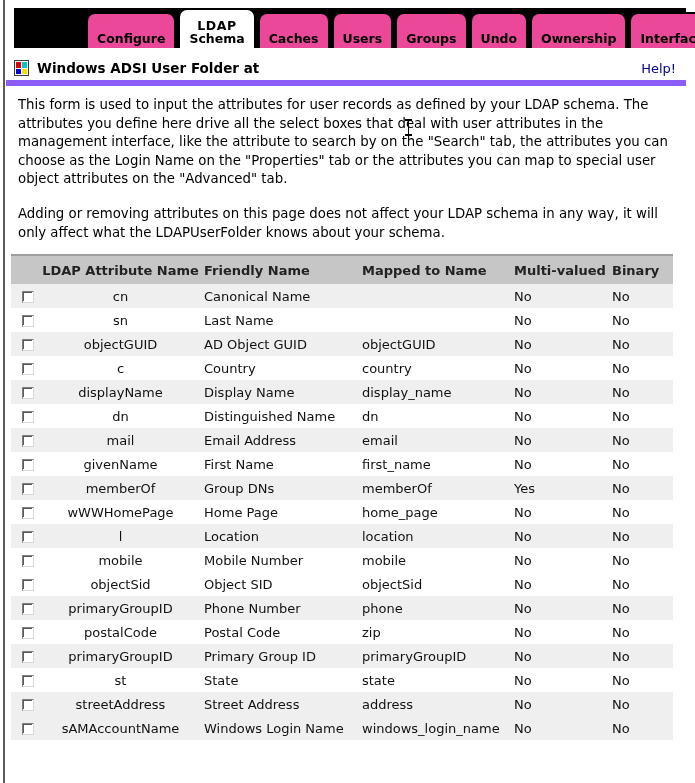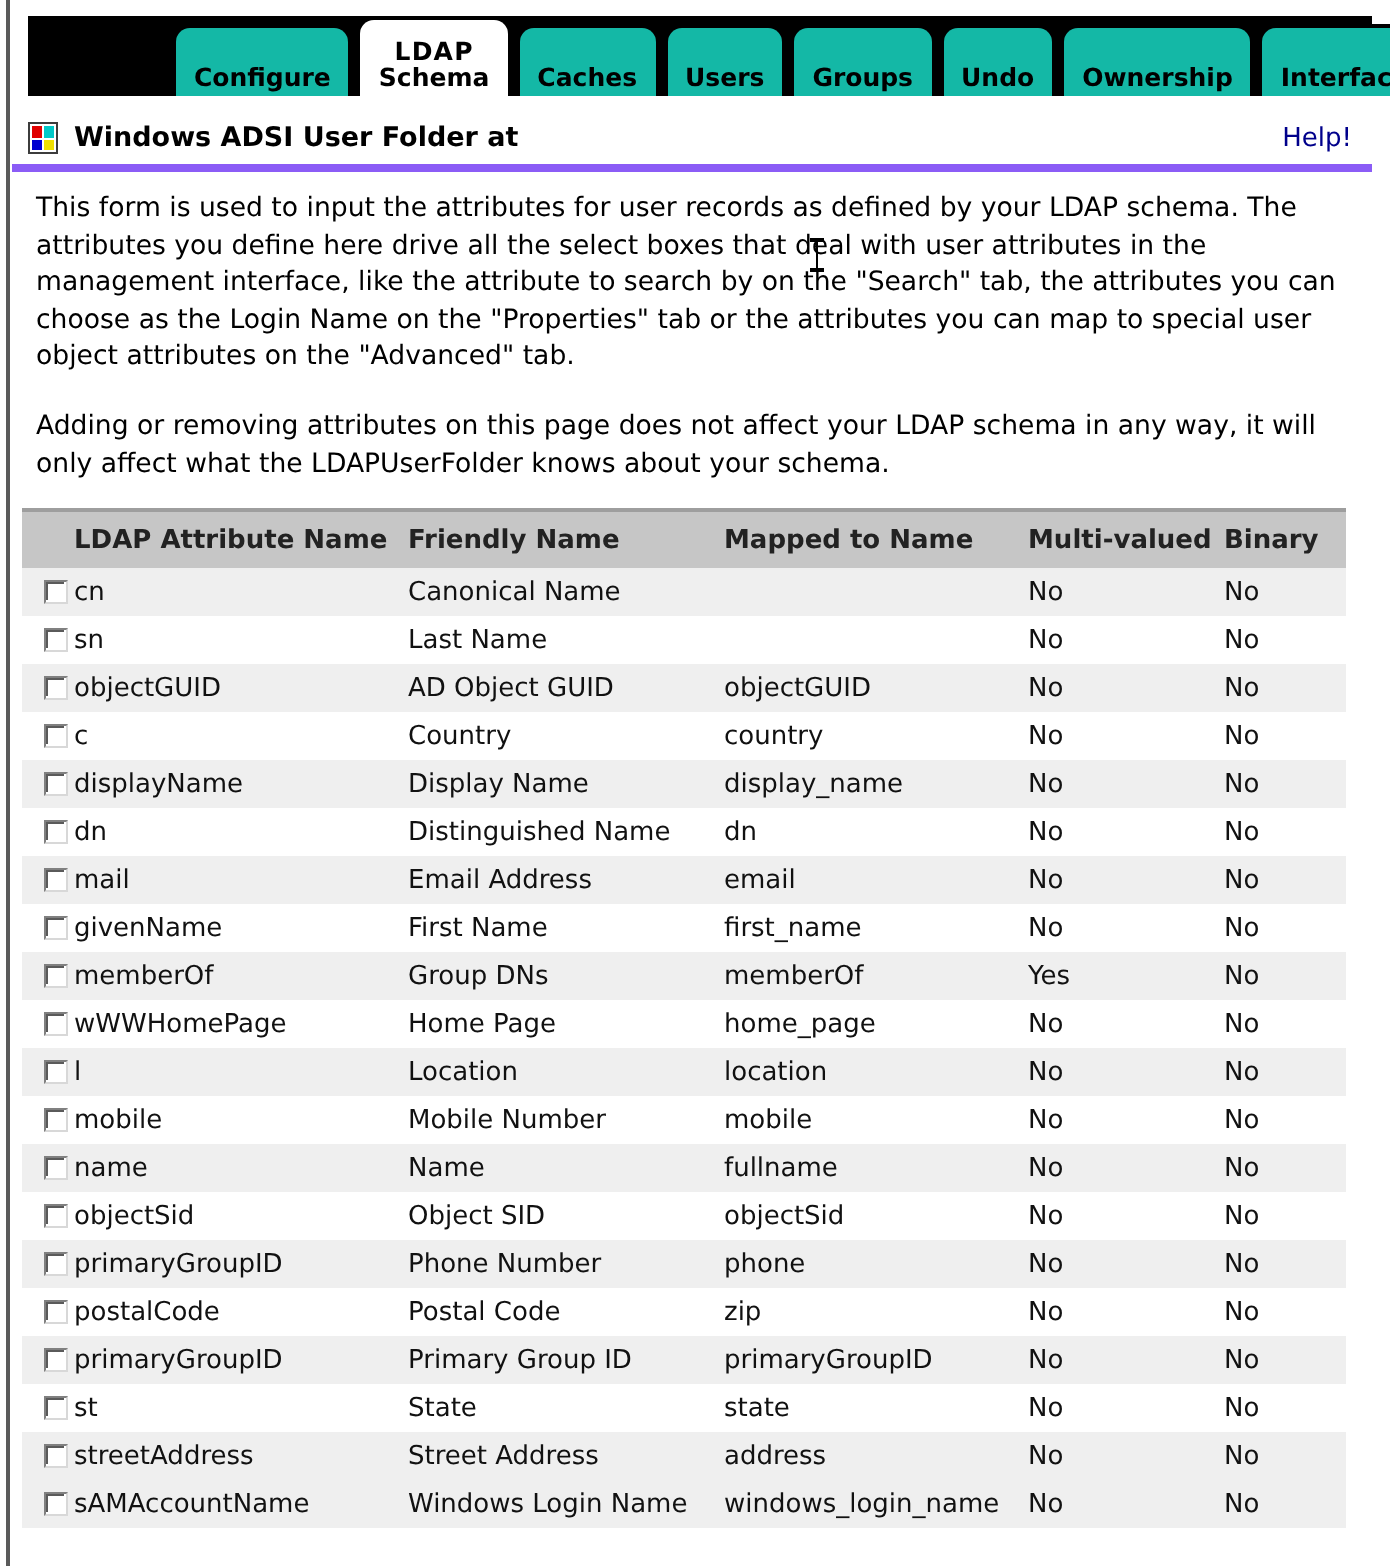--- a/index.html
+++ b/index.html
@@ -53,21 +53,21 @@
     left: 8px;
     top: 8px;
     height: 40px;
     display: flex;
     align-items: flex-end;
     padding-left: 72px;
     box-sizing: border-box;
   }
   .tab {
     position: relative;
-    background: #14b8a6;
+    background: #ec4899;
     border: 2px solid #000000;
     border-bottom: none;
     border-top-left-radius: 9px;
     border-top-right-radius: 9px;
     margin-right: 2px;
     padding: 2px 9px 3px 9px;
     height: 36px;
     box-sizing: border-box;
     display: flex;
     flex-direction: column;
@@ -90,21 +90,21 @@
 
   
   #titlebar {
     position: absolute;
     left: 6px;
     top: 56px;
     width: 680px;
     height: 30px;
     box-sizing: border-box;
     background: #ffffff;
-    border-bottom: 4px solid #8b5cf6;
+    border-bottom: 6px solid #8b5cf6;
     display: flex;
     align-items: center;
   }
   #win-icon {
     width: 15px;
     height: 16px;
     margin: 0 8px 0 8px;
     background: #ffffff;
     border: 1px solid #3c3c3c;
     box-sizing: border-box;
@@ -200,21 +200,21 @@
     height: 16px;
     font-size: 13px;
     color: #111111;
     white-space: nowrap;
     overflow: hidden;
   }
   tbody tr.odd  td { background: #efefef; }
   tbody tr.even td { background: #ffffff; }
 
   .col-check { width: 26px; }
-  .col-attr  { width: 167px; }
+  .col-attr  { width: 167px; text-align: center; }
   .col-fname { width: 158px; }
   .col-mname { width: 152px; }
   .col-multi { width: 98px; }
   .col-bin   { width: 61px; }
 
   th.col-check { padding-left: 0; }
   th.col-attr  { padding-left: 0; }
 
   .cb {
     display: inline-block;
@@ -393,28 +393,20 @@
             <td class="col-bin">No</td>
           </tr>
           <tr class="even">
             <td class="col-check"><span class="cb"></span></td>
             <td class="col-attr">mobile</td>
             <td class="col-fname">Mobile Number</td>
             <td class="col-mname">mobile</td>
             <td class="col-multi">No</td>
             <td class="col-bin">No</td>
           </tr>
-          <tr class="odd">
-            <td class="col-check"><span class="cb"></span></td>
-            <td class="col-attr">name</td>
-            <td class="col-fname">Name</td>
-            <td class="col-mname">fullname</td>
-            <td class="col-multi">No</td>
-            <td class="col-bin">No</td>
-          </tr>
           <tr class="even">
             <td class="col-check"><span class="cb"></span></td>
             <td class="col-attr">objectSid</td>
             <td class="col-fname">Object SID</td>
             <td class="col-mname">objectSid</td>
             <td class="col-multi">No</td>
             <td class="col-bin">No</td>
           </tr>
           <tr class="odd">
             <td class="col-check"><span class="cb"></span></td>

